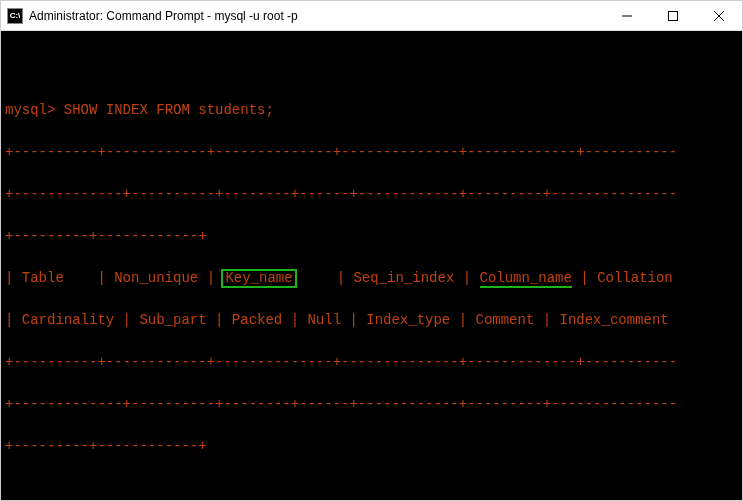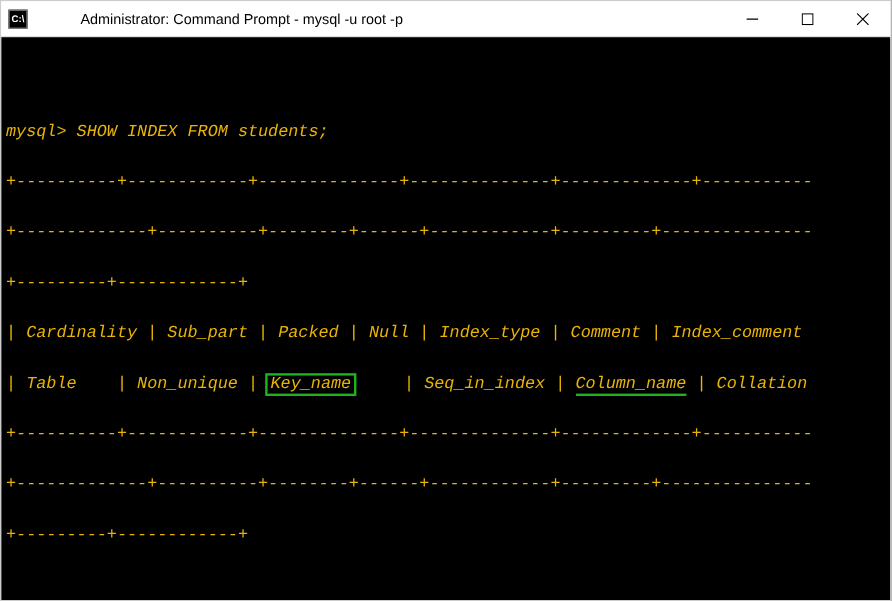--- a/index.html
+++ b/index.html
@@ -30,45 +30,43 @@
     font-size: 8px;
     color: #fff;
     font-family: sans-serif;
     font-weight: bold;
   }
   .titlebar-title {
     font-family: 'Segoe UI', sans-serif;
     font-size: 12px;
     color: #000;
     flex: 1;
-    margin-left: 38px;
   }
   .window-controls { display: flex; }
   .win-btn {
     width: 46px;
     height: 30px;
     display: flex;
     align-items: center;
     justify-content: center;
     font-family: 'Segoe UI Symbol', sans-serif;
     font-size: 10px;
     color: #000;
   }
   .win-btn svg { stroke: #000; fill: none; stroke-width: 1; }
   .terminal {
     background: #000;
-    color: #eab308;
+    color: #c2410c;
     font-size: 14px;
     line-height: 1.5;
     padding: 6px 4px;
     height: calc(100% - 30px);
     overflow: hidden;
     white-space: pre;
     position: relative;
-    font-style: italic;
   }
   .hl {
     border: 2px solid #1db31d;
     padding: 0 2px;
     margin: -2px -2px;
     display: inline-block;
     line-height: 1.1;
   }
   .ul {
     border-bottom: 2px solid #1db31d;
@@ -101,22 +99,22 @@
     </div>
   </div>
 </div>
 
 <div class="terminal">
 <div> </div>
 <div>mysql&gt; SHOW INDEX FROM students;</div>
 <div>+----------+------------+--------------+--------------+-------------+-----------</div>
 <div>+-------------+----------+--------+------+------------+---------+---------------</div>
 <div>+---------+------------+</div>
+<div><span>| Table    | Non_unique | </span><span class="hl">Key_name</span><span>     | Seq_in_index | </span><span class="ul">Column_name</span><span> | Collation</span></div>
 <div>| Cardinality | Sub_part | Packed | Null | Index_type | Comment | Index_comment</div>
-<div><span>| Table    | Non_unique | </span><span class="hl">Key_name</span><span>     | Seq_in_index | </span><span class="ul">Column_name</span><span> | Collation</span></div>
 <div>+----------+------------+--------------+--------------+-------------+-----------</div>
 <div>+-------------+----------+--------+------+------------+---------+---------------</div>
 <div>+---------+------------+</div>
 
 
 
 
 
 
 

